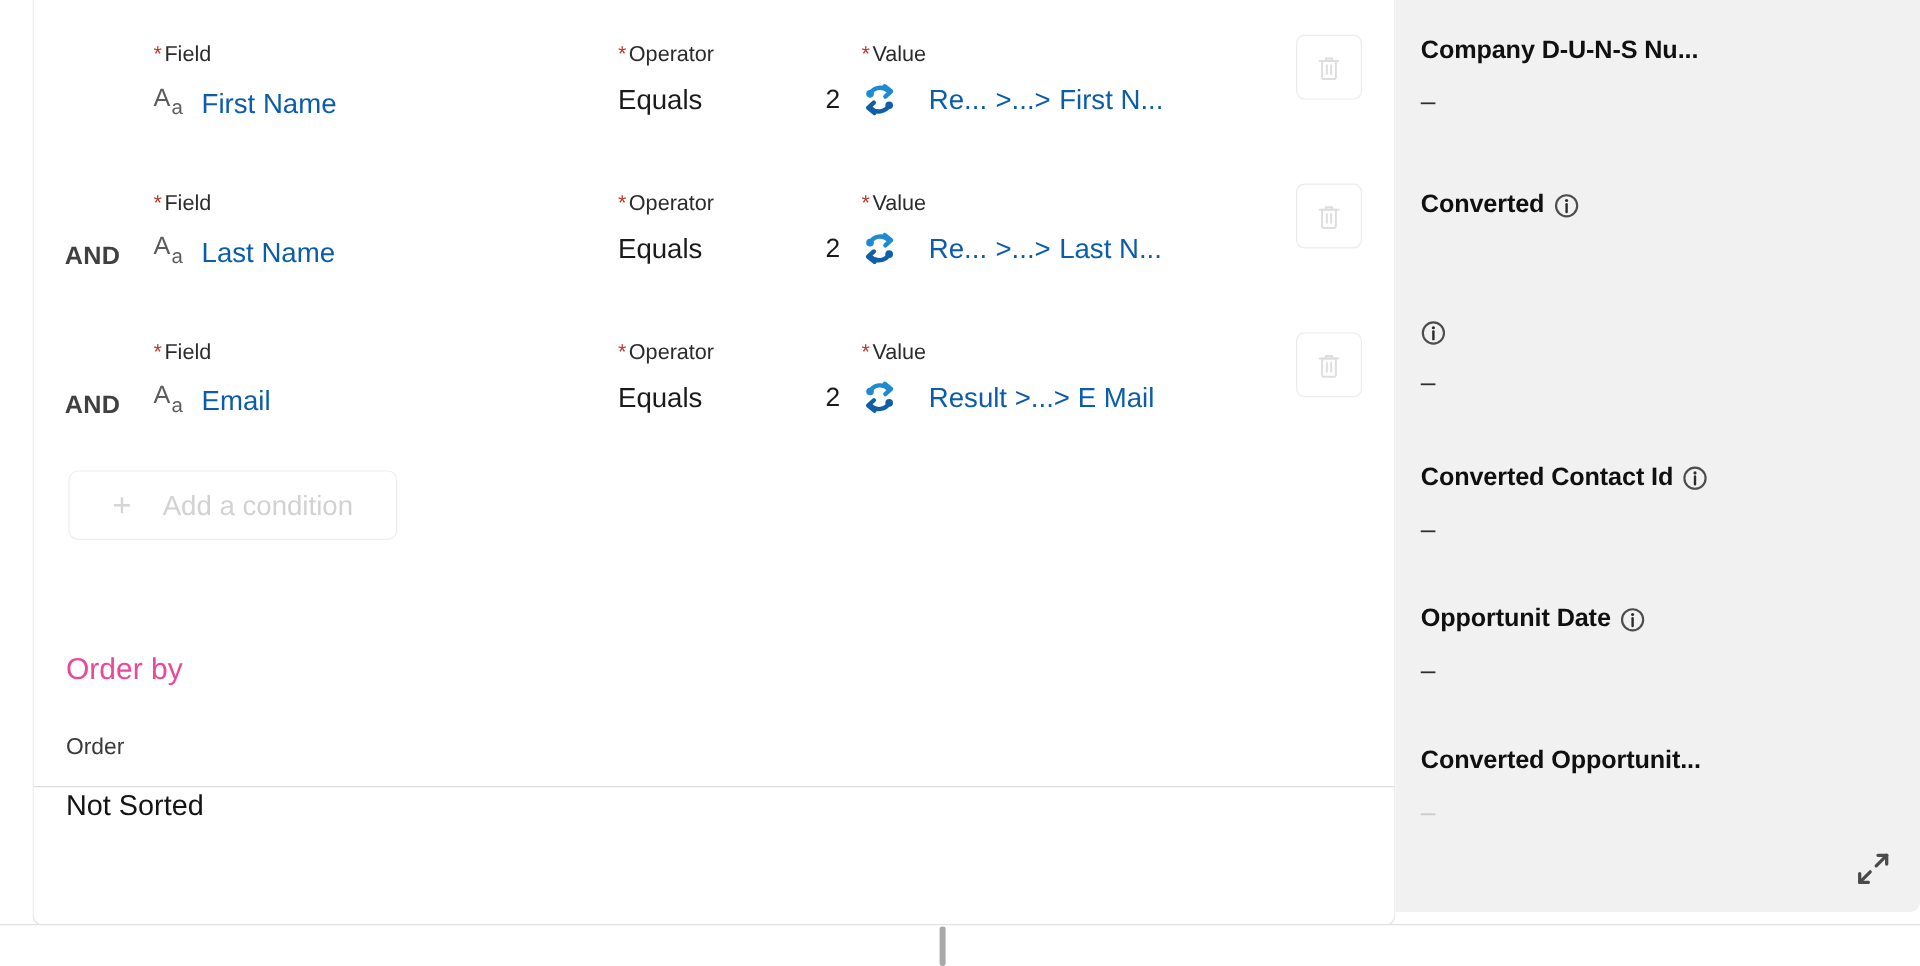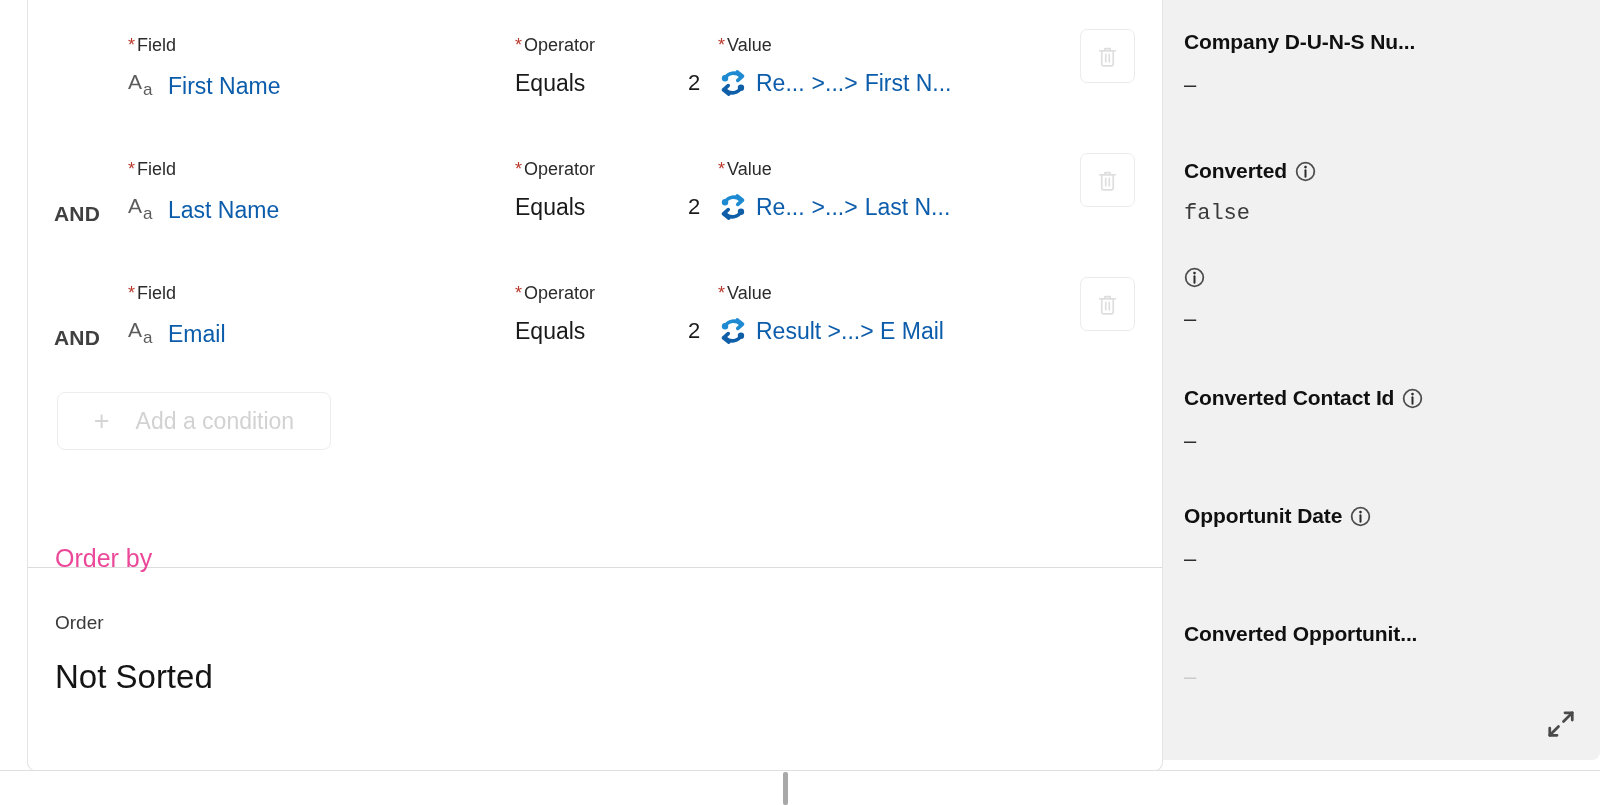--- a/index.html
+++ b/index.html
@@ -29,21 +29,21 @@
     border: 1px solid #e3e3e3;
     border-top: none;
     border-radius: 0 0 10px 10px;
   }
 
   
   .conditions {
     position: absolute;
     left: 0; top: 40px;
     width: 100%;
-    height: 568px;
+    height: 656px;
     border-bottom: 1px solid #dcdcdc;
   }
 
   .cond-row {
     position: absolute;
     left: 0;
     width: 100%;
     height: 124px;
   }
   .cond-row.r0 { top: 12px; }
@@ -134,20 +134,21 @@
     font-size: 22px;
     color: #1a1a1a;
     width: 22px;
     flex: 0 0 auto;
   }
   .merge-icon { flex: 0 0 auto; display: block; }
   .value-ref {
     font-size: 23px;
     color: #0b5cab;
     white-space: nowrap;
+    margin-left: 18px;
   }
   .value-ref .gap { display: inline-block; width: 7px; }
 
   
   .trash-btn {
     position: absolute;
     left: 1052px;
     top: 17px;
     width: 55px;
     height: 54px;
@@ -205,21 +206,21 @@
     position: absolute;
     left: 27px;
     top: 94px;
     font-size: 19px;
     color: #3a3a3a;
   }
   .orderby-value {
     position: absolute;
     left: 27px;
     top: 140px;
-    font-size: 33px;
+    font-size: 24px;
     color: #141414;
   }
 
   
   .detail-panel {
     position: absolute;
     left: 1163px;
     top: 0;
     width: 437px;
     height: 760px;
@@ -472,21 +473,20 @@
 
       <div class="detail-item" style="top:159px;">
         <div class="detail-name">
           <span>Converted</span>
           <svg class="info-icon" viewBox="0 0 20 20">
             <circle cx="10" cy="10" r="8.4" fill="none" stroke="#4d4d4d" stroke-width="1.7"></circle>
             <circle cx="10" cy="5.8" r="1.25" fill="#2b2b2b"></circle>
             <path d="M10 8.7 v6.2" stroke="#2b2b2b" stroke-width="1.9" stroke-linecap="round"></path>
           </svg>
         </div>
-        <div class="detail-val">false</div>
       </div>
 
       <div class="detail-item" style="top:267px;">
         <div class="detail-name">
           <svg class="info-icon" viewBox="0 0 20 20">
             <circle cx="10" cy="10" r="8.4" fill="none" stroke="#4d4d4d" stroke-width="1.7"></circle>
             <circle cx="10" cy="5.8" r="1.25" fill="#2b2b2b"></circle>
             <path d="M10 8.7 v6.2" stroke="#2b2b2b" stroke-width="1.9" stroke-linecap="round"></path>
           </svg>
         </div>

